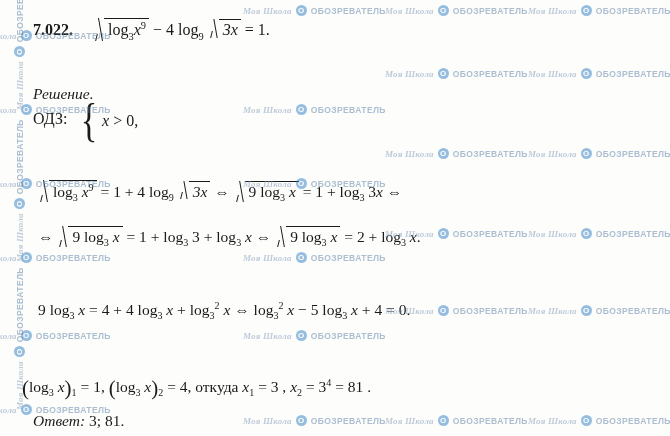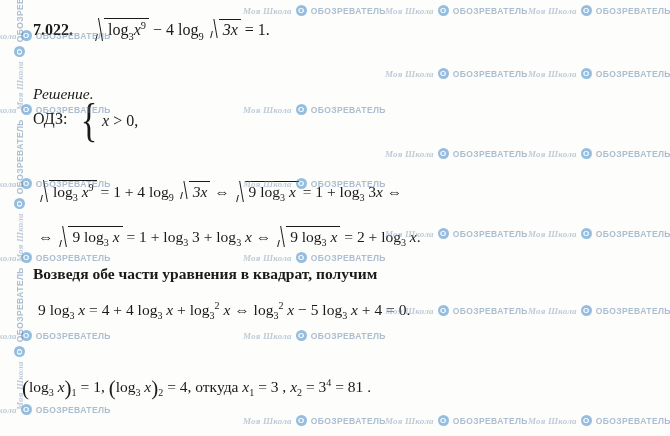--- a/index.html
+++ b/index.html
@@ -342,28 +342,31 @@
     </div>
 
     <div class="ln" style="left:38px; top:218px; font-size:15.5px;margin-top:8px;">
       ⇔
       <span class="rad"><span class="radbody">9 log<span class="sub">3</span> <span class="mi">x</span></span></span>
       = 1 + log<span class="sub">3</span> 3 + log<span class="sub">3</span> <span class="mi">x</span> ⇔
       <span class="rad"><span class="radbody">9 log<span class="sub">3</span> <span class="mi">x</span></span></span>
       = 2 + log<span class="sub">3</span> <span class="mi">x</span>.
     </div>
 
-    <div class="ln bold" style="left:33px; top:265px; font-size:15.5px;">Возведя обе части уравнения в квадрат, получим</div>
 
     <div class="ln" style="left:38px; top:300px; font-size:15.5px;">
       9 log<span class="sub">3</span> <span class="mi">x</span> = 4 + 4 log<span class="sub">3</span> <span class="mi">x</span> + log<span class="sub">3</span><span class="supn">2</span> <span class="mi">x</span> ⇔ log<span class="sub">3</span><span class="supn">2</span> <span class="mi">x</span> − 5 log<span class="sub">3</span> <span class="mi">x</span> + 4 = 0.
     </div>
 
 
     <div class="ln" style="left:22px; top:377px; font-size:15.5px;">
       <span class="paren-big">(</span>log<span class="sub">3</span> <span class="mi">x</span><span class="paren-big">)</span><span class="sub">1</span> = 1,
       <span class="paren-big">(</span>log<span class="sub">3</span> <span class="mi">x</span><span class="paren-big">)</span><span class="sub">2</span> = 4, откуда
       <span class="mi">x</span><span class="sub">1</span> = 3 , <span class="mi">x</span><span class="sub">2</span> = 3<span class="supn">4</span> = 81 .
     </div>
 
+    <div class="ln" style="left:33px; top:412px; font-size:15.5px;">
+      <span class="ital">Ответ:</span>
+      <span>3; 81.</span>
+    </div>
 
   </div>
 </div>
 
 </body></html>

